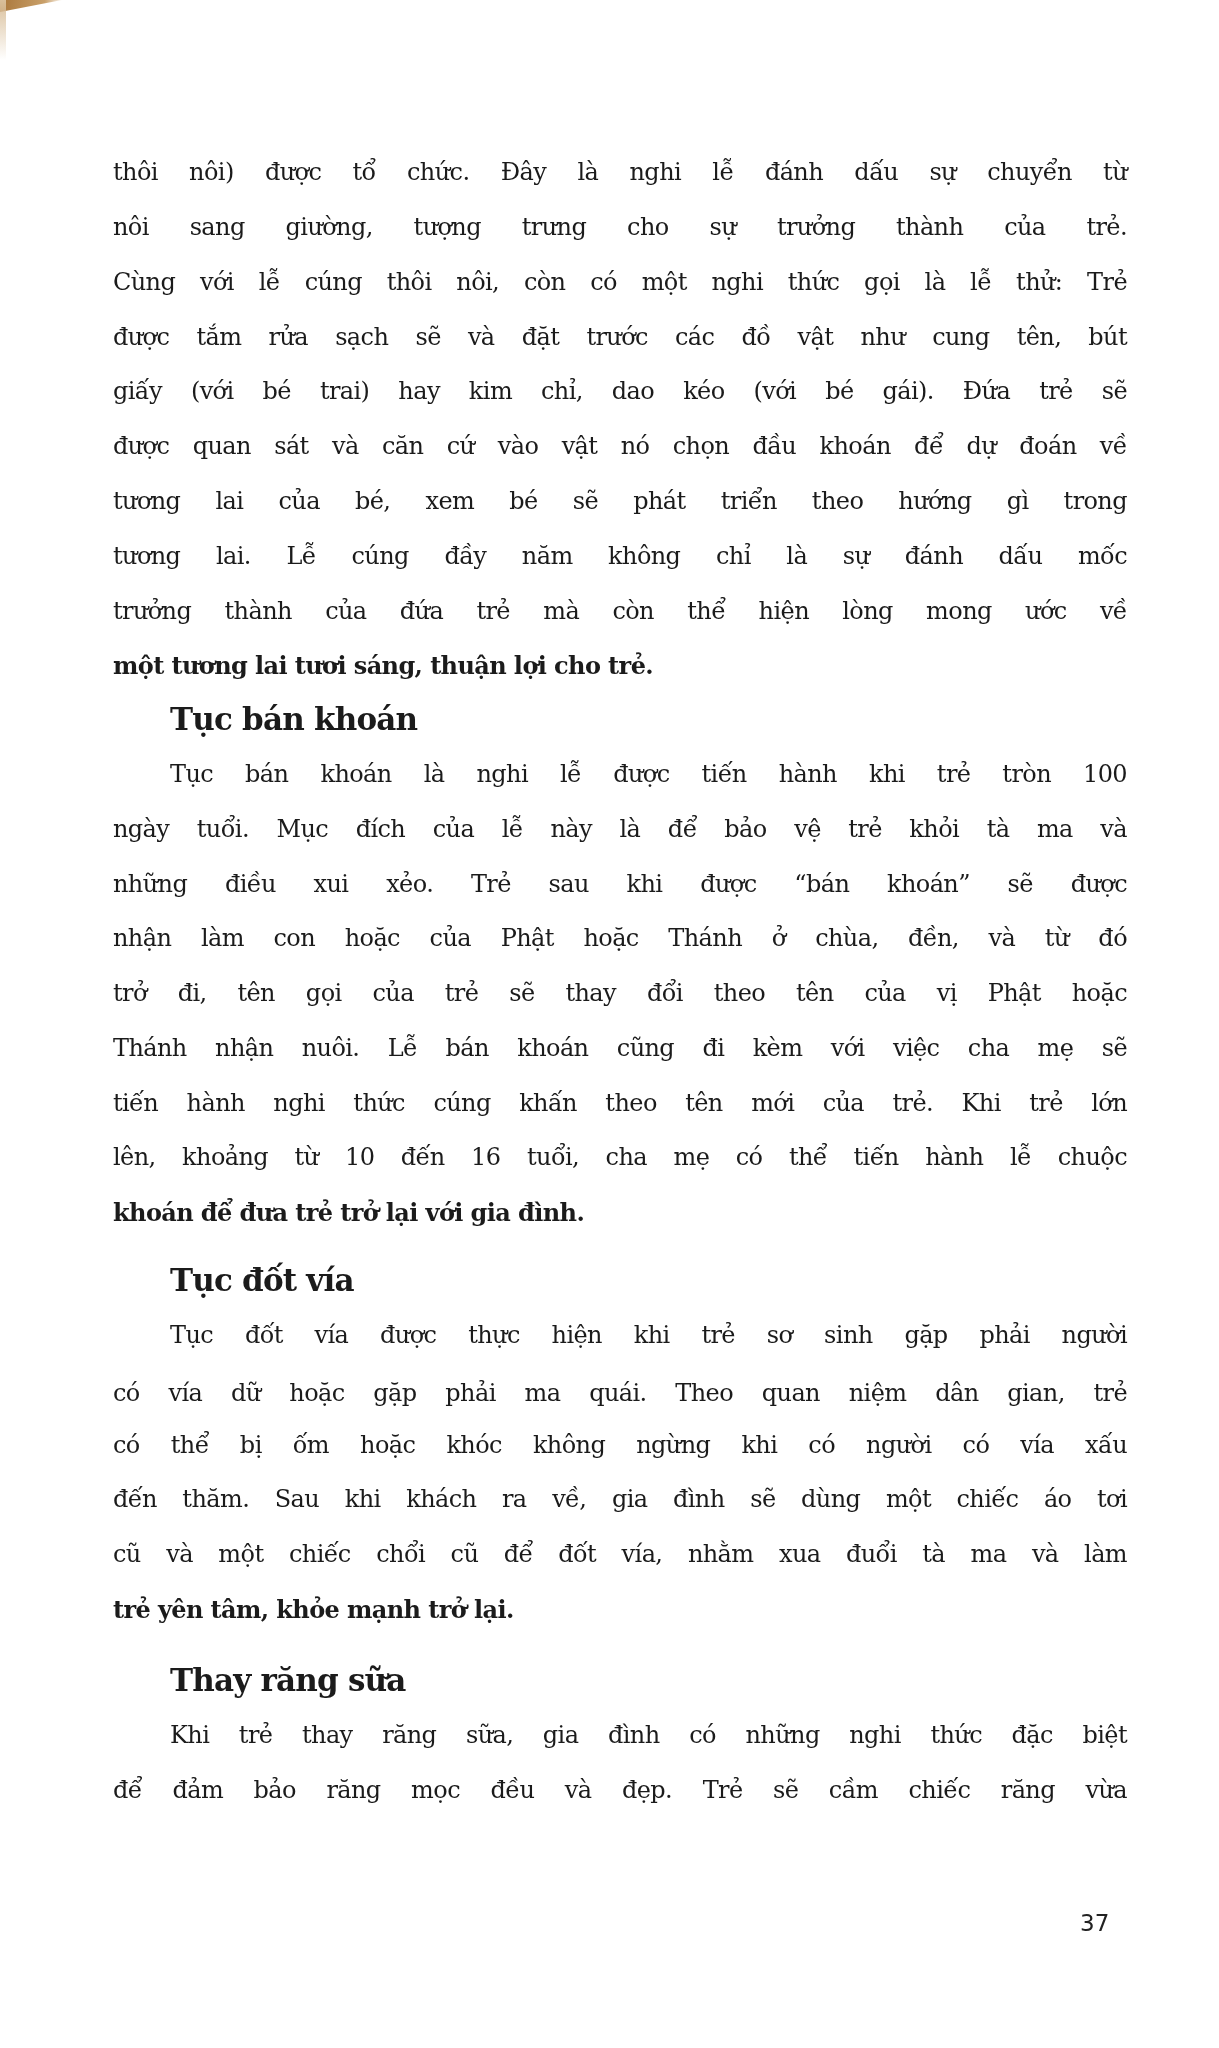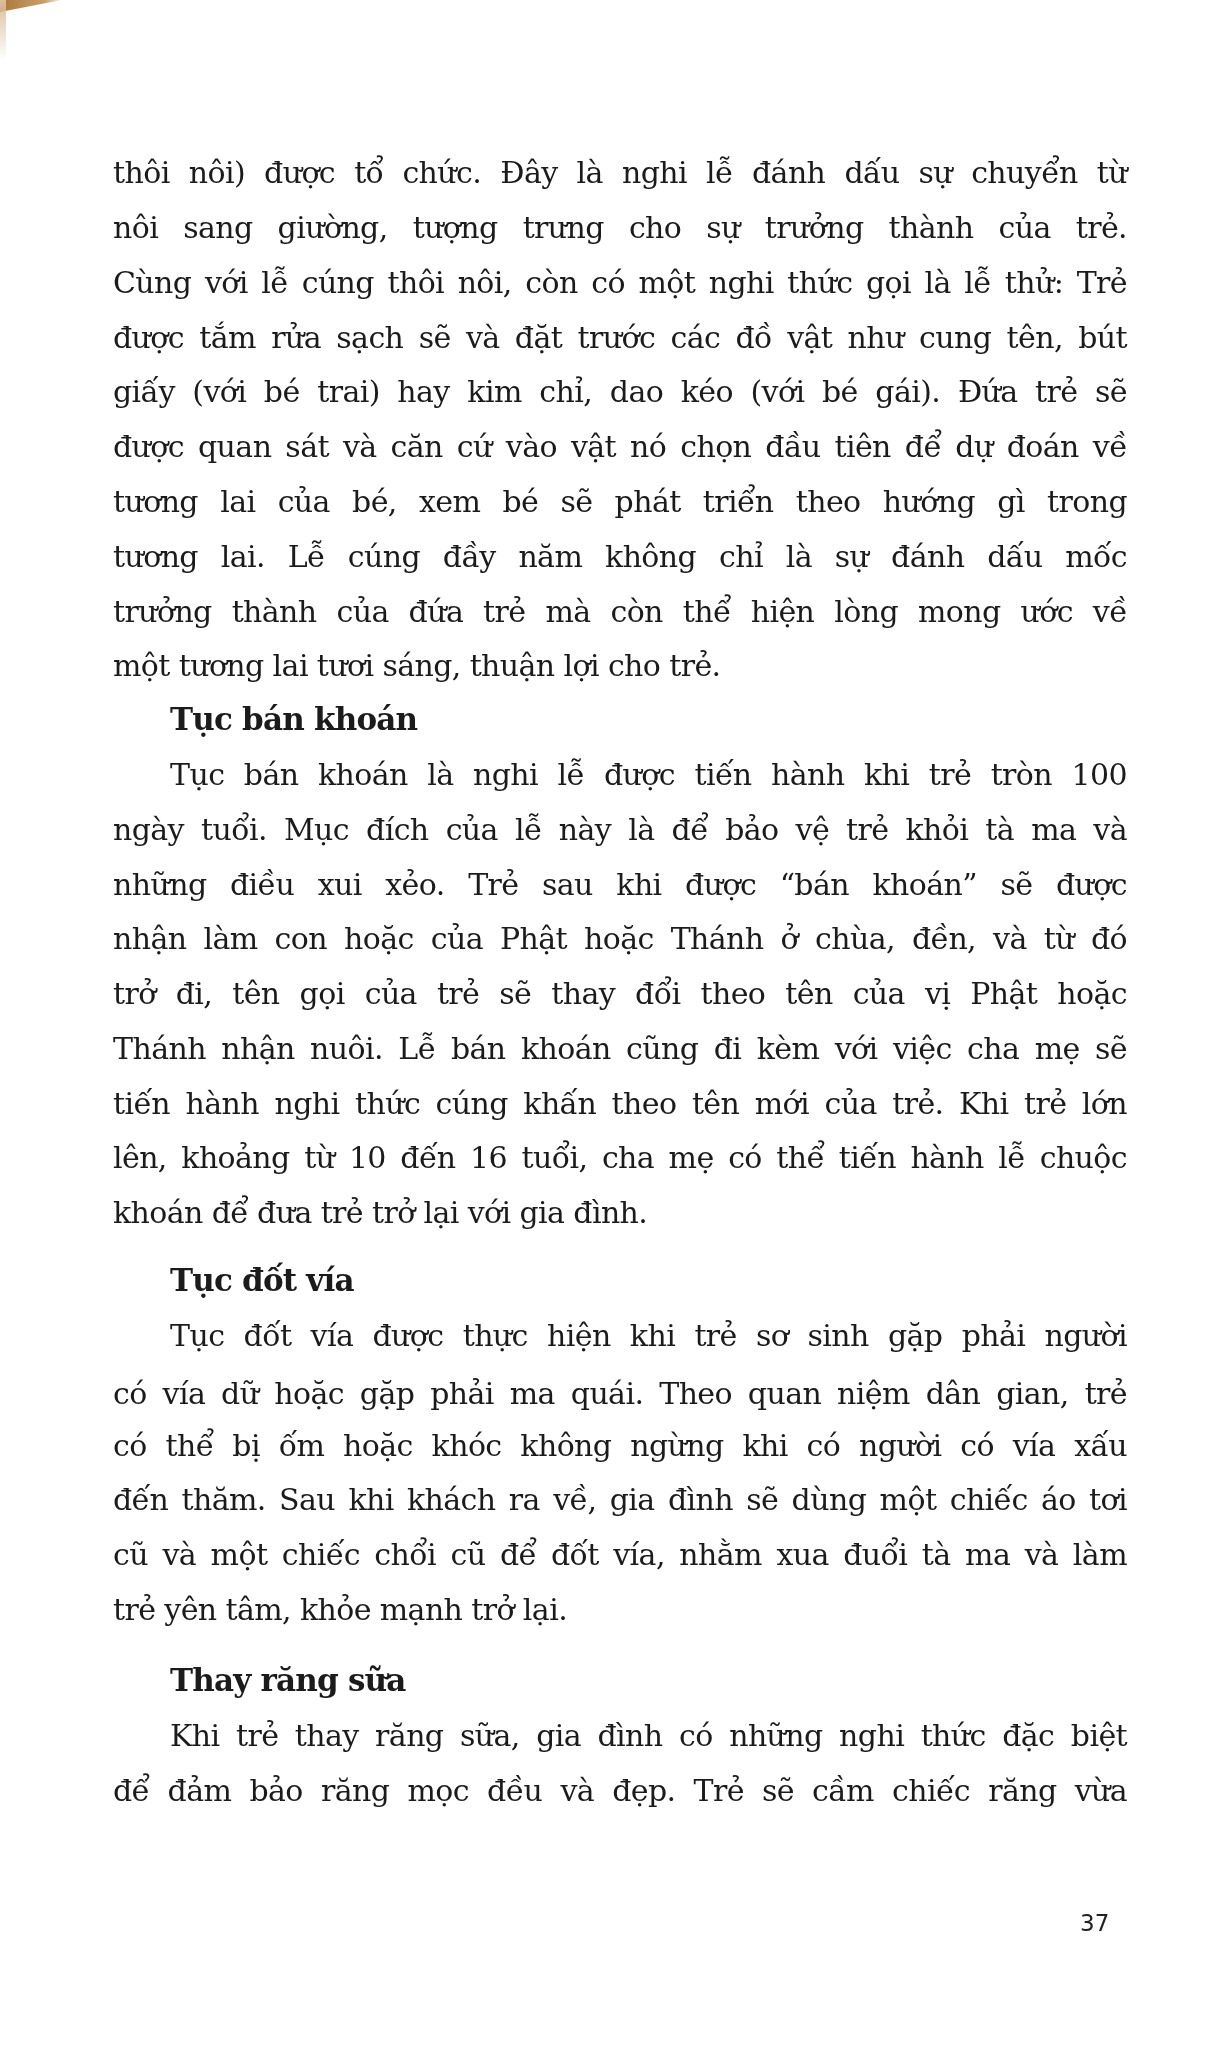--- a/index.html
+++ b/index.html
@@ -36,29 +36,30 @@
       position: absolute;
       left: 113px;
       top: 0;
       width: 1014px;
     }
     .line {
       position: absolute;
       left: 0;
       width: 1014px;
       height: 55px;
-      font-size: 30px;
+      font-size: 24px;
       line-height: 55px;
       white-space: nowrap;
       text-align: justify;
       text-align-last: justify;
       letter-spacing: -0.6px;
     }
     .line.last {
       text-align-last: left;
+      font-weight: bold;
     }
     .line.indent {
       left: 57px;
       width: 957px;
     }
     .heading {
       position: absolute;
       left: 57px;
       height: 55px;
       font-size: 31px;
@@ -83,21 +84,21 @@
 <div class="left-edge"></div>
 
 <div class="page">
 
   <div>
     <div class="line" style="top:145px">thôi nôi) được tổ chức. Đây là nghi lễ đánh dấu sự chuyển từ</div>
     <div class="line" style="top:200px">nôi sang giường, tượng trưng cho sự trưởng thành của trẻ.</div>
     <div class="line" style="top:255px">Cùng với lễ cúng thôi nôi, còn có một nghi thức gọi là lễ thử: Trẻ</div>
     <div class="line" style="top:310px">được tắm rửa sạch sẽ và đặt trước các đồ vật như cung tên, bút</div>
     <div class="line" style="top:364px">giấy (với bé trai) hay kim chỉ, dao kéo (với bé gái). Đứa trẻ sẽ</div>
-    <div class="line" style="top:419px">được quan sát và căn cứ vào vật nó chọn đầu tiên để dự đoán về</div>
+    <div class="line" style="top:419px">được quan sát và căn cứ vào vật nó chọn đầu khoán để dự đoán về</div>
     <div class="line" style="top:474px">tương lai của bé, xem bé sẽ phát triển theo hướng gì trong</div>
     <div class="line" style="top:529px">tương lai. Lễ cúng đầy năm không chỉ là sự đánh dấu mốc</div>
     <div class="line" style="top:584px">trưởng thành của đứa trẻ mà còn thể hiện lòng mong ước về</div>
     <div class="line last" style="top:638px">một tương lai tươi sáng, thuận lợi cho trẻ.</div>
   </div>
 
   <div class="heading" style="top:692px">Tục bán khoán</div>
   <div>
     <div class="line indent" style="top:747px">Tục bán khoán là nghi lễ được tiến hành khi trẻ tròn 100</div>
     <div class="line" style="top:802px">ngày tuổi. Mục đích của lễ này là để bảo vệ trẻ khỏi tà ma và</div>

